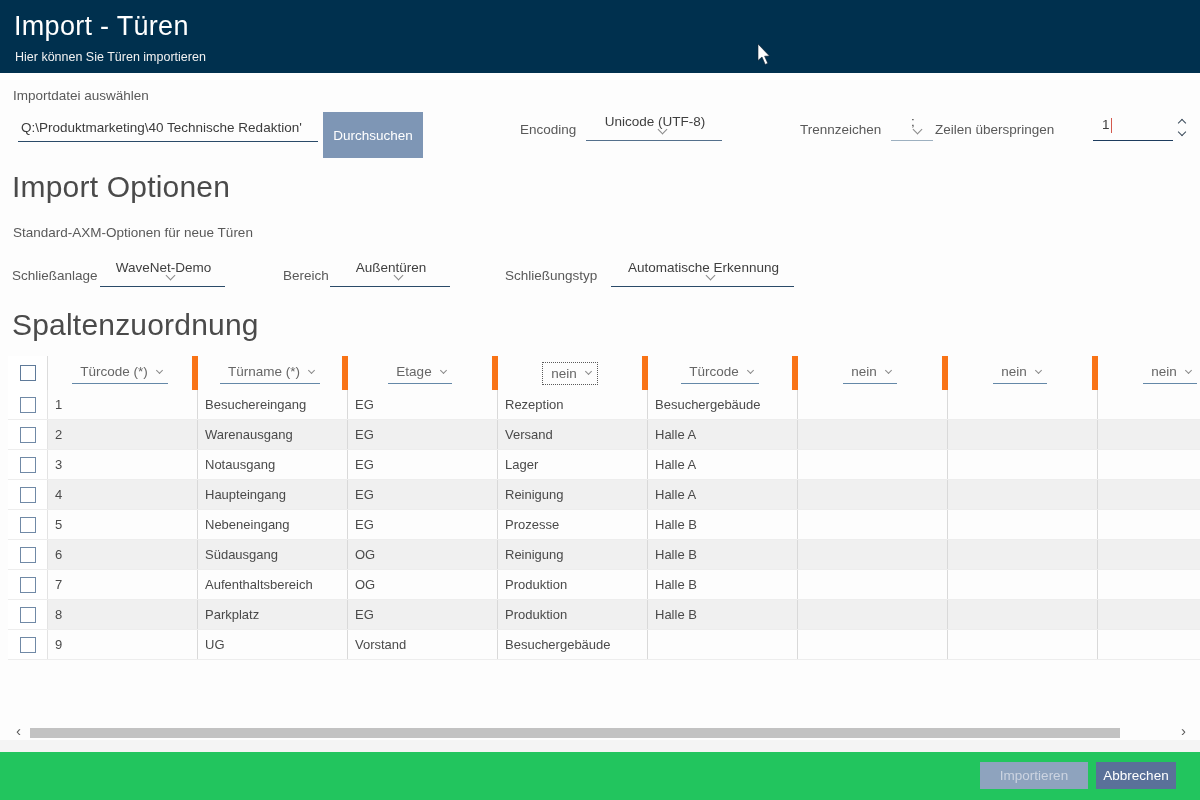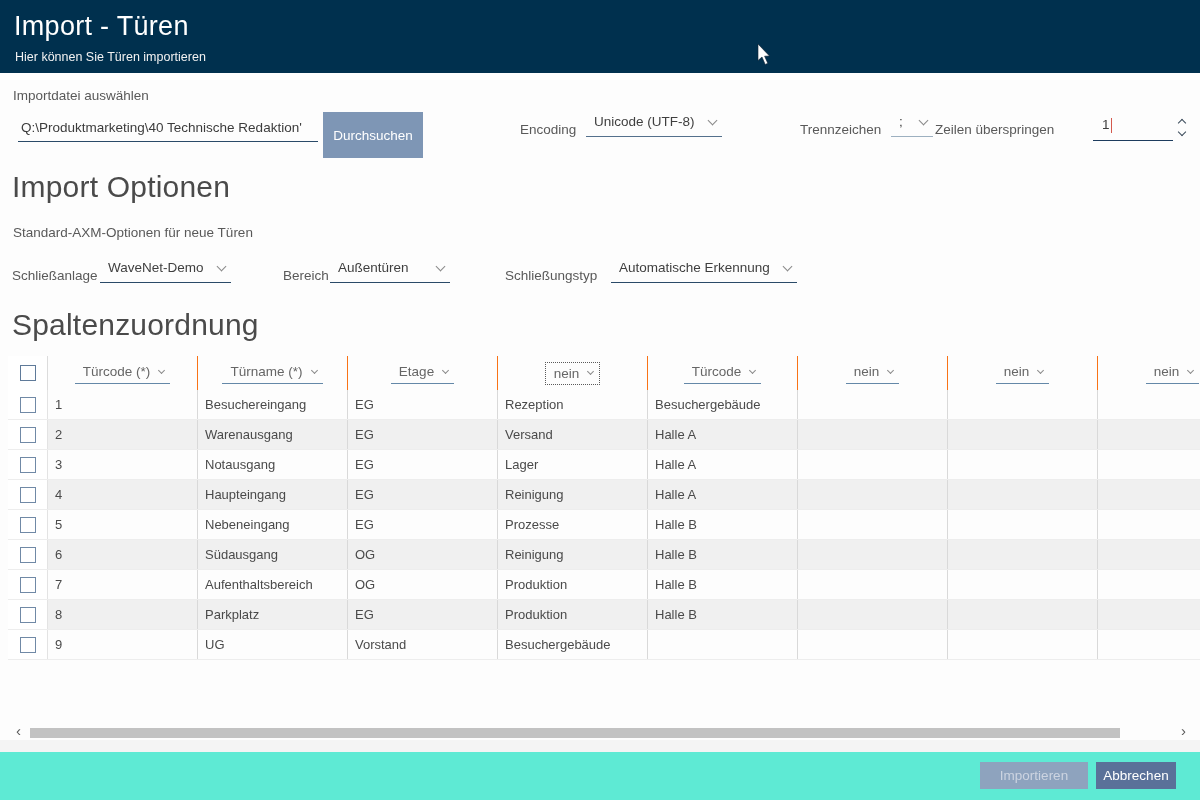--- a/index.html
+++ b/index.html
@@ -8,21 +8,21 @@
 
   
   .header { position:absolute; left:0; top:0; width:1200px; height:73px; background:#00304e; }
   .title { position:absolute; left:14px; top:11px; font-size:27px; font-weight:300; color:#ffffff; letter-spacing:.3px; }
   .subtitle { position:absolute; left:15px; top:50px; font-size:12.5px; color:#f2f2f2; }
   .cursor { position:absolute; left:757px; top:44px; z-index:50; }
 
   
   .lbl { position:absolute; font-size:13.5px; color:#595959; white-space:nowrap; }
   .dd { position:absolute; display:flex; align-items:center; justify-content:space-between;
-        border-bottom:1px solid #2a4a68; padding:0 6px 7px 8px; font-size:13.5px; color:#3f3f3f; white-space:nowrap; }
+        border-bottom:1px solid #2a4a68; padding:0 6px 7px 8px; font-size:13.5px; color:#3f3f3f; white-space:nowrap;flex-direction:column; }
   .dd.mid { border-bottom-color:#54708c; }
   .dd.lite { border-bottom-color:#9db0c0; }
   .chev { display:inline-block; width:7px; height:7px; border-left:1.5px solid #8a8a8a;
           border-bottom:1.5px solid #8a8a8a; transform:rotate(-45deg); margin-left:14px; margin-top:-3px; }
   .chev.up { transform:rotate(135deg); margin-top:3px; }
   .chev.sm { width:5px; height:5px; margin-left:9px; }
 
   
   .file-input { position:absolute; left:18px; top:114px; width:300px; height:28px; border:none;
                 border-bottom:1px solid #2a4a68; background:transparent; font-size:13.5px; color:#3c3c3c;
@@ -40,40 +40,40 @@
 
   
   .h1 { position:absolute; font-size:30px; font-weight:300; color:#4a4a4a; letter-spacing:.2px; }
   .sub { position:absolute; font-size:13.5px; color:#595959; }
 
   
   .table { position:absolute; left:8px; top:356px; width:1192px; overflow:hidden; background:#fdfdfd; }
   .thead { display:flex; height:34px; }
   .th-check { flex:0 0 40px; width:40px; border-right:1px solid #dcdcdc; display:flex;
               align-items:center; justify-content:center; background:#fff; }
-  .th { flex:0 0 150px; width:150px; border-right:1px solid #f97316; display:flex;
+  .th { flex:0 0 150px; width:150px; border-right:6px solid #f97316; display:flex;
         align-items:center; justify-content:center; }
   .hdr-pill { display:inline-flex; align-items:center; font-size:13.5px; color:#666;
               border-bottom:1px solid #6488a8; padding:2px 6px 4px 8px; cursor:pointer; }
   .hdr-pill.focused { border:1px dotted #5a5a5a; padding:3px 6px 3px 8px; }
   .tr { display:flex; height:30px; border-bottom:1px solid #ededed; }
   .tr.alt .td { background:#f0f0f0; }
   .td-check { flex:0 0 40px; width:40px; border-right:1px solid #e3e3e3; display:flex;
               align-items:center; justify-content:center; background:#fff; }
   .td { flex:0 0 150px; width:150px; border-right:1px solid #d9d9d9; font-size:13px; color:#4a4a4a;
         display:flex; align-items:center; padding-left:7px; overflow:hidden; white-space:nowrap; }
   .cb { width:16px; height:16px; border:1px solid #7089a6; background:#fff; cursor:pointer; }
 
   
   .sb-arrow { position:absolute; font-size:15px; color:#5a5a5a; top:722px; cursor:pointer; }
   .sb-thumb { position:absolute; left:30px; top:728px; width:1090px; height:10px; background:#c2c2c2; cursor:pointer; }
 
   
   .prefoot { position:absolute; left:0; top:740px; width:1200px; height:12px; background:#f4f4f4; }
-  .footer { position:absolute; left:0; top:752px; width:1200px; height:48px; background:#5eead4; }
+  .footer { position:absolute; left:0; top:752px; width:1200px; height:48px; background:#22c55e; }
   .btn { position:absolute; top:10px; height:27px; border:none; font-size:13.5px;
          font-family:"Liberation Sans", sans-serif; cursor:pointer; }
   .btn-import { left:980px; width:108px; background:#8ea3be; color:#ccd4e1; }
   .btn-cancel { left:1096px; width:80px; background:#5a7199; color:#ffffff; }
 </style>
 </head>
 <body>
 
 <div id="app">
 

